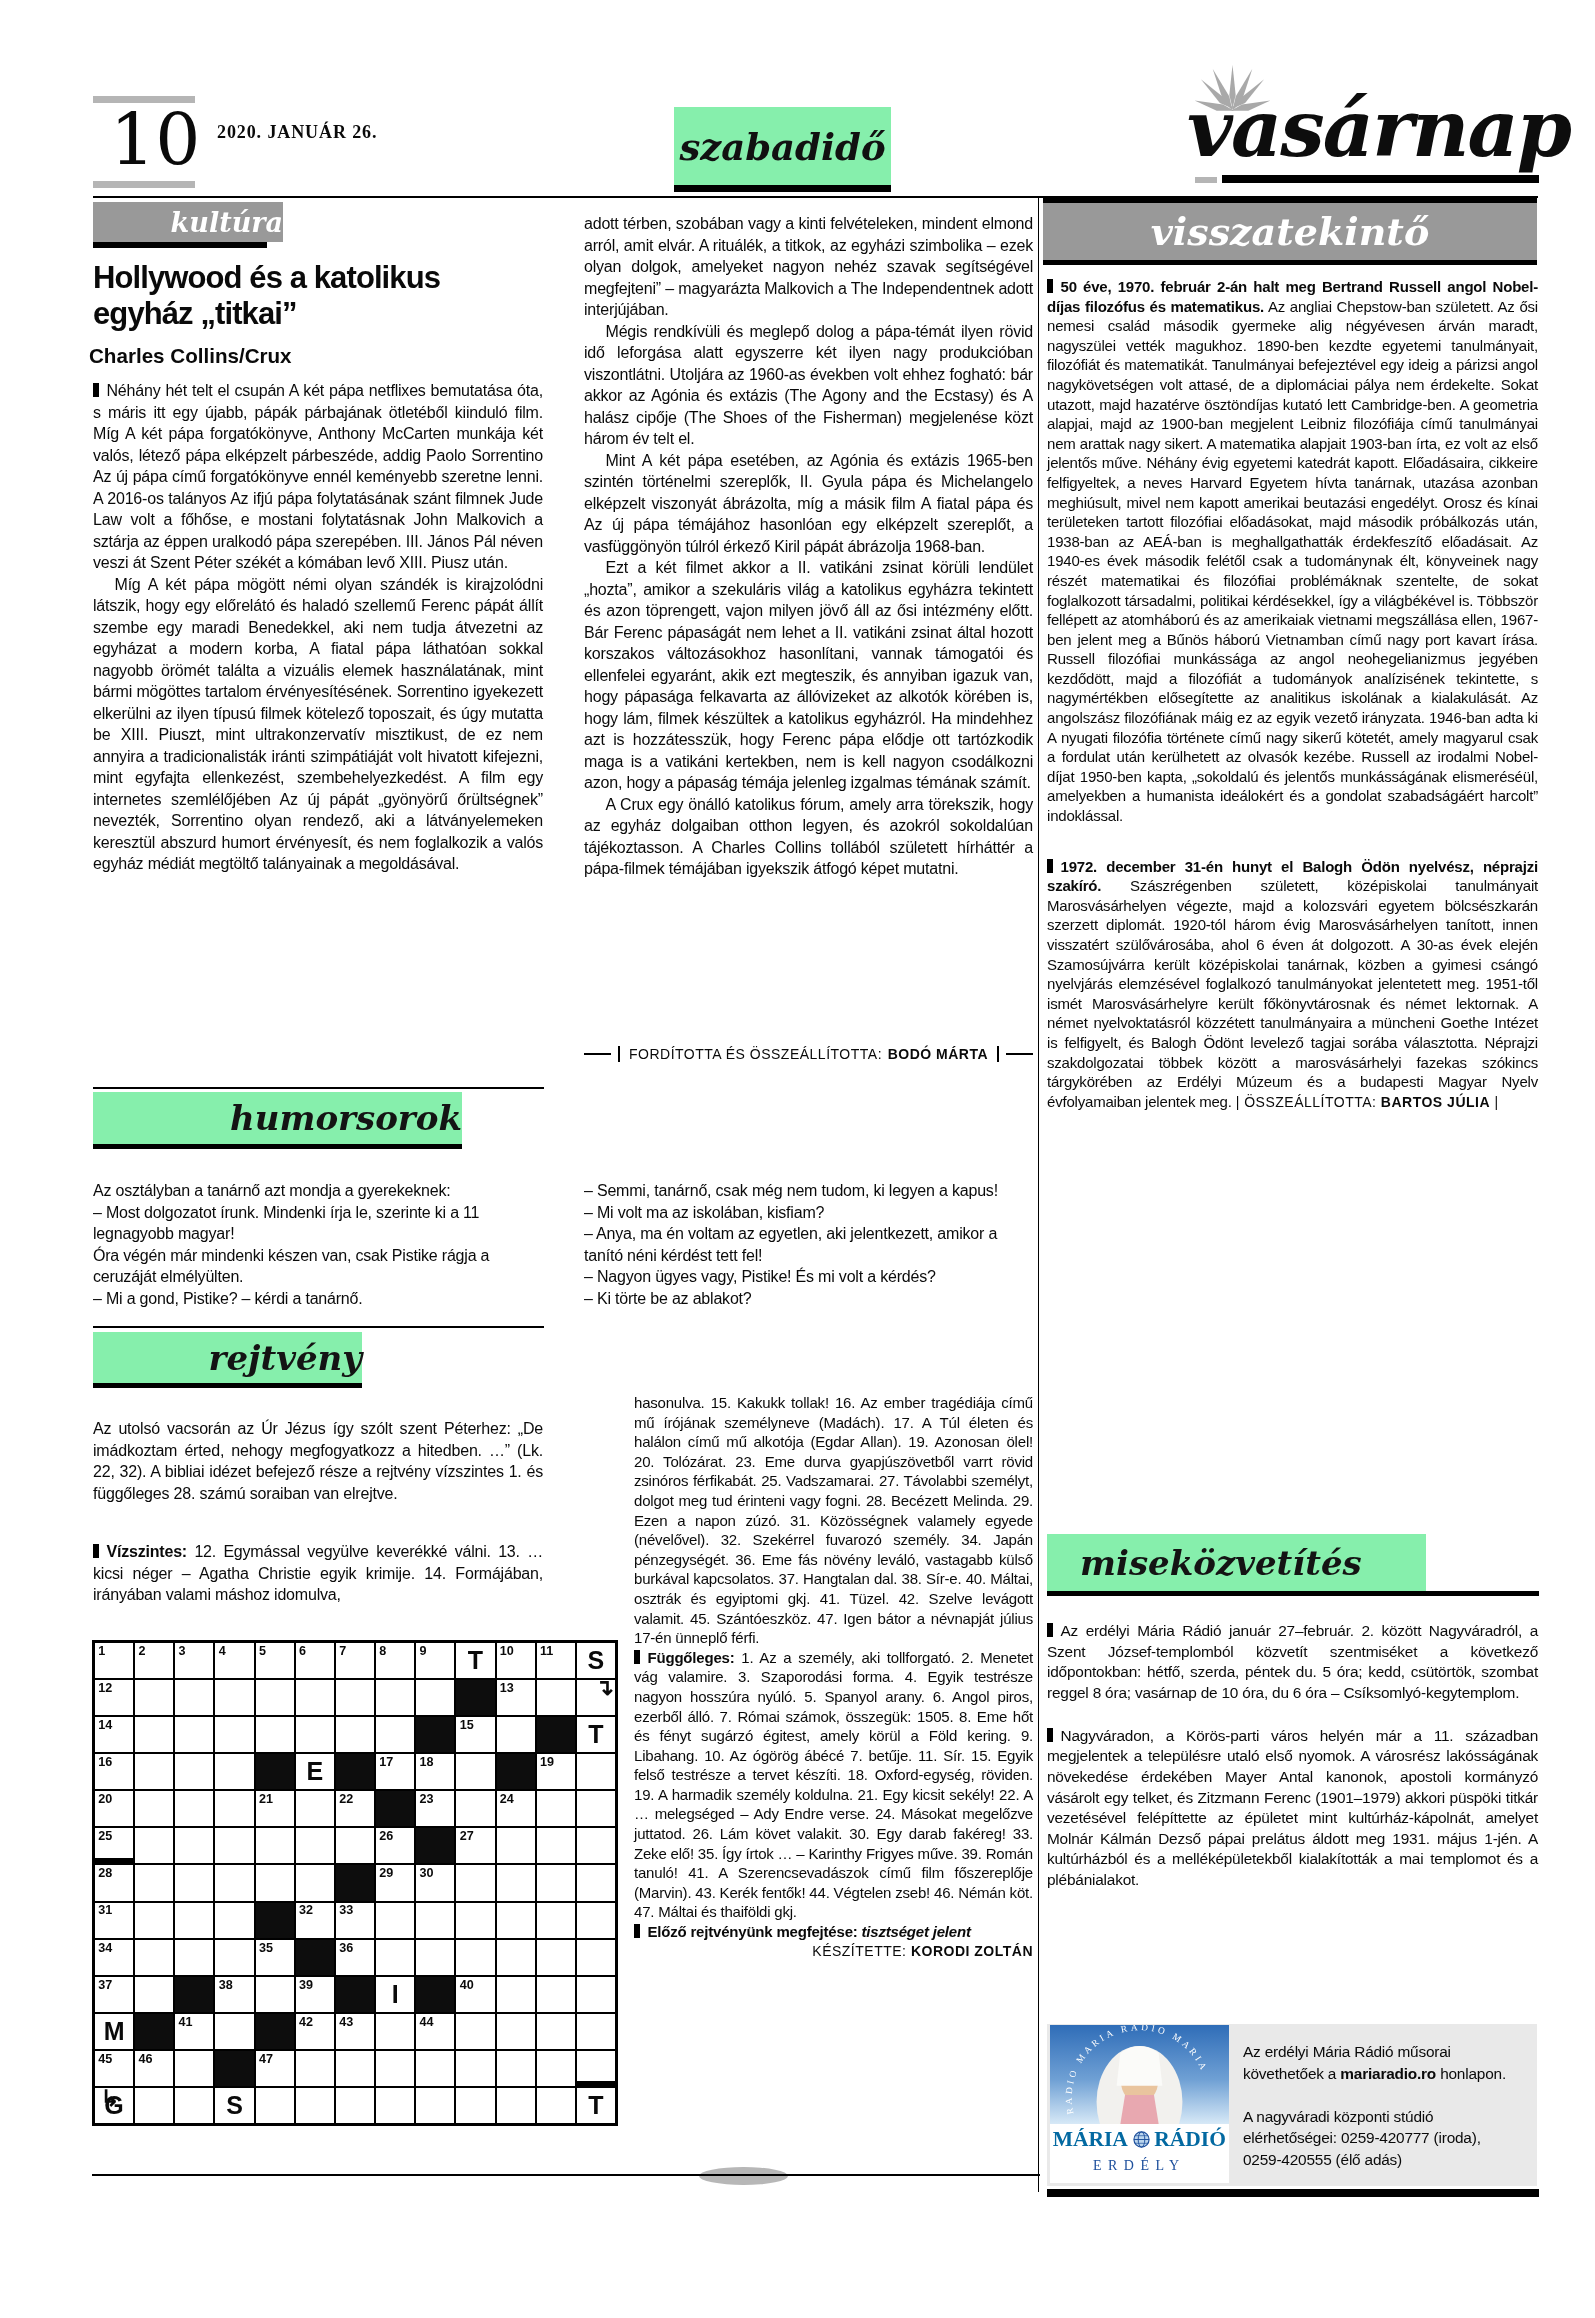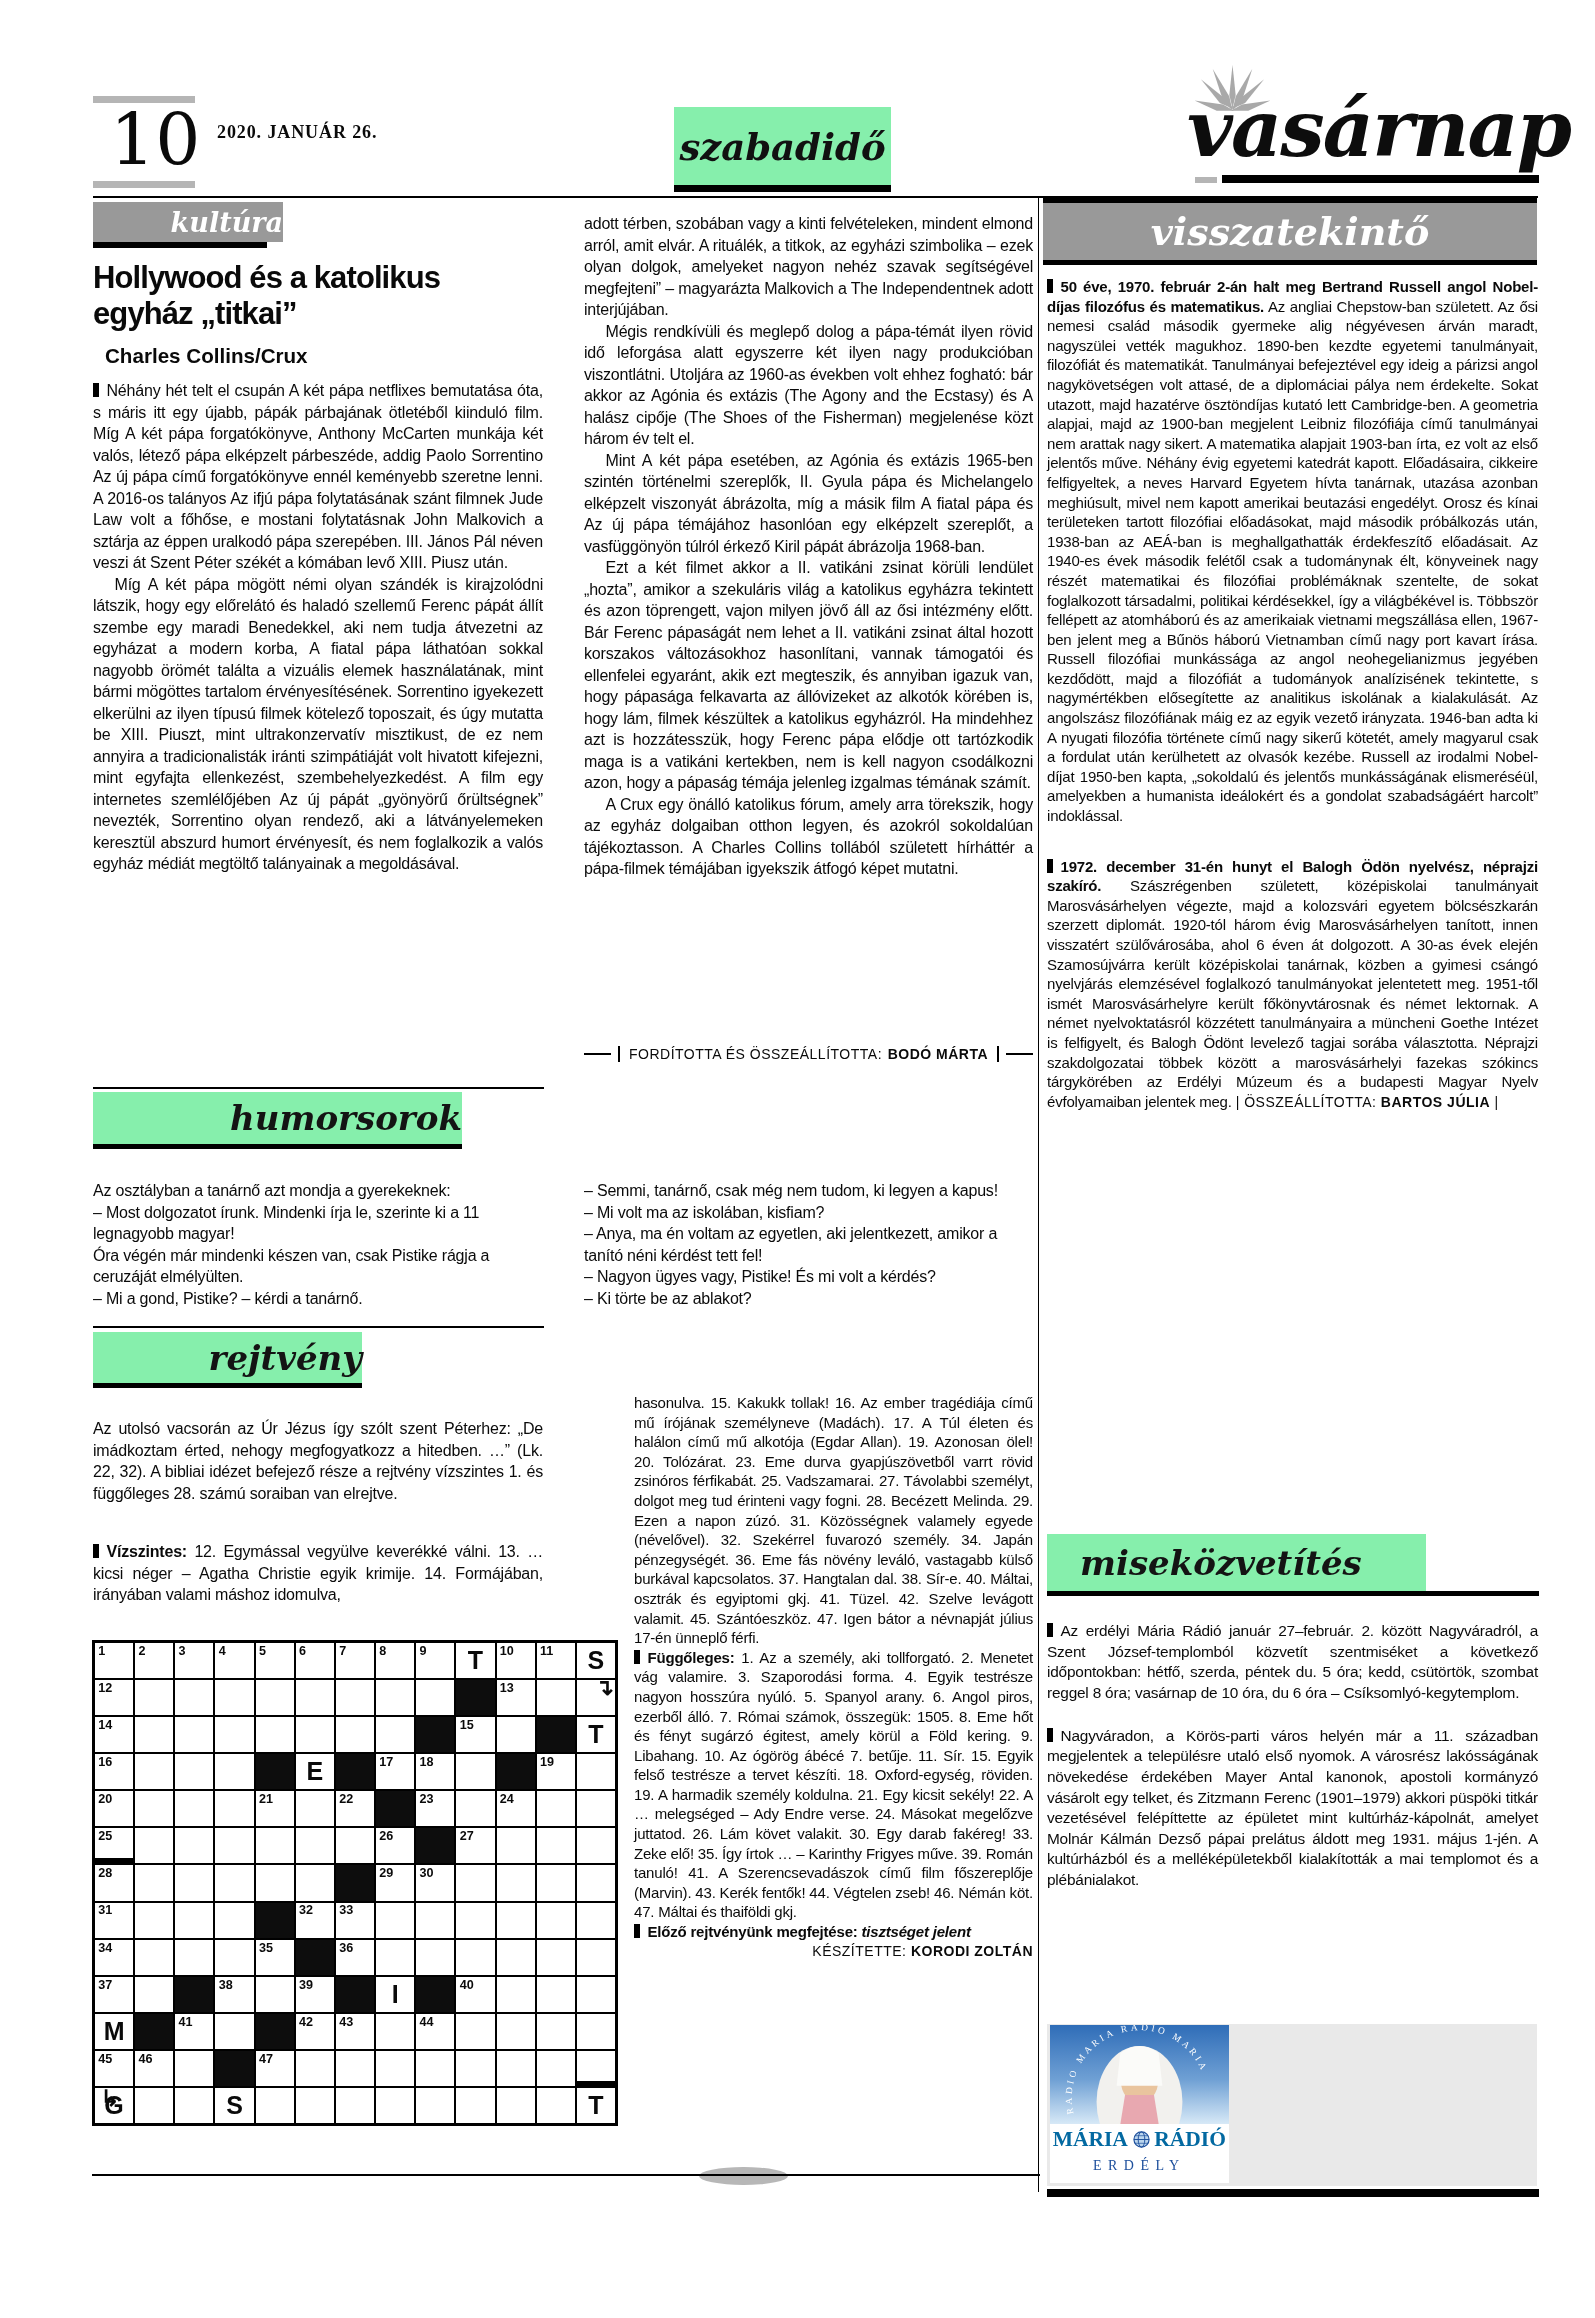--- a/index.html
+++ b/index.html
@@ -102,21 +102,21 @@
 <div class="c rule" style="left:93px;top:196px;width:1445px;height:1.9px;"></div>
 
 <div class="c rule" style="left:1038px;top:198px;width:1.4px;height:1994px;"></div>
 
 <div class="c grayband banner-white serifit kultura-label" style="left:93px;top:202px;width:174px;height:40px;">
   <span>kultúra</span>
 </div>
 <div class="c rule" style="left:93px;top:242px;width:174px;height:6px;"></div>
 
 <div class="c title" style="left:93px;top:260px;width:435px;">Hollywood és a katolikus egyház „titkai”</div>
-<div class="c author" style="left:105px;top:344px;">Charles Collins/Crux</div>
+<div class="c author" style="left:89px;top:344px;">Charles Collins/Crux</div>
 
 <div class="c bodytxt" style="left:93px;top:380px;width:450px;">
   <p class="blt">Néhány hét telt el csupán A két pápa netflixes bemutatása óta, s máris itt egy újabb, pápák párbajának ötletéből kiinduló film. Míg A két pápa forgatókönyve, Anthony McCarten munkája két valós, létező pápa elképzelt párbeszéde, addig Paolo Sorrentino Az új pápa című forgatókönyve ennél keményebb szeretne lenni. A 2016-os talányos Az ifjú pápa folytatásának szánt filmnek Jude Law volt a főhőse, e mostani folytatásnak John Malkovich a sztárja az éppen uralkodó pápa szerepében. III. János Pál néven veszi át Szent Péter székét a kómában levő XIII. Piusz után.</p>
   <p class="ind">Míg A két pápa mögött némi olyan szándék is kirajzolódni látszik, hogy egy előrelátó és haladó szellemű Ferenc pápát állít szembe egy maradi Benedekkel, aki nem tudja átvezetni az egyházat a modern korba, A fiatal pápa láthatóan sokkal nagyobb örömét találta a vizuális elemek használatának, mint bármi mögöttes tartalom érvényesítésének. Sorrentino igyekezett elkerülni az ilyen típusú filmek kötelező toposzait, és úgy mutatta be XIII. Piuszt, mint ultrakonzervatív misztikust, de ez nem annyira a tradicionalisták iránti szimpátiáját volt hivatott kifejezni, mint egyfajta ellenkezést, szembehelyezkedést. A film egy internetes szemlélőjében Az új pápát „gyönyörű őrültségnek” nevezték, Sorrentino olyan rendező, aki a látványelemeken keresztül abszurd humort érvényesít, és nem foglalkozik a valós egyház médiát megtöltő talányainak a megoldásával.</p>
 </div>
 
 <div class="c bodytxt" style="left:584px;top:213px;width:449px;">
   <p>adott térben, szobában vagy a kinti felvételeken, mindent elmond arról, amit elvár. A rituálék, a titkok, az egyházi szimbolika – ezek olyan dolgok, amelyeket nagyon nehéz szavak segítségével megfejteni” – magyarázta Malkovich a The Independentnek adott interjújában.</p>
   <p class="ind">Mégis rendkívüli és meglepő dolog a pápa-témát ilyen rövid idő leforgása alatt egyszerre két ilyen nagy produkcióban viszontlátni. Utoljára az 1960-as években volt ehhez fogható: bár akkor az Agónia és extázis (The Agony and the Ecstasy) és A halász cipője (The Shoes of the Fisherman) megjelenése közt három év telt el.</p>
   <p class="ind">Mint A két pápa esetében, az Agónia és extázis 1965-ben szintén történelmi szereplők, II. Gyula pápa és Michelangelo elképzelt viszonyát ábrázolta, míg a másik film A fiatal pápa és Az új pápa témájához hasonlóan egy elképzelt szereplőt, a vasfüggönyön túlról érkező Kiril pápát ábrázolja 1968-ban.</p>
@@ -505,18 +505,22 @@
         <circle cx="18" cy="18" r="16" fill="#bcd6ee" stroke="#1d4f9c" stroke-width="2.5"></circle>
         <ellipse cx="18" cy="18" rx="7" ry="16" fill="none" stroke="#1d4f9c" stroke-width="2"></ellipse>
         <line x1="2" y1="18" x2="34" y2="18" stroke="#1d4f9c" stroke-width="2"></line>
         <line x1="4" y1="10" x2="32" y2="10" stroke="#1d4f9c" stroke-width="1.5"></line>
         <line x1="4" y1="26" x2="32" y2="26" stroke="#1d4f9c" stroke-width="1.5"></line>
       </svg>
       <span>RÁDIÓ</span>
     </div>
     <div class="mr-sub">ERDÉLY</div>
   </div>
+  <div class="mr-text">
+    <p style="margin:0;"><span>Az erdélyi Mária Rádió műsorai követhetőek a </span><span class="bold">mariaradio.ro</span><span> honlapon.</span></p>
+    <p style="margin:21.5px 0 0 0;">A nagyváradi központi stúdió elérhetőségei: 0259-420777 (iroda), 0259-420555 (élő adás)</p>
+  </div>
 </div>
 
 <div class="c ellipse" style="left:699px;top:2167px;width:89px;height:18px;"></div>
 <div class="c rule" style="left:92px;top:2174px;width:948px;height:2.3px;"></div>
 <div class="c rule" style="left:1047px;top:2189px;width:492px;height:7.5px;"></div>
 
 
 </body></html>

